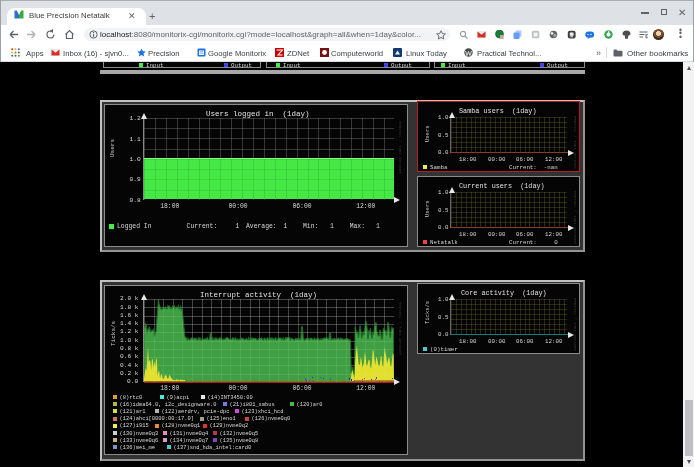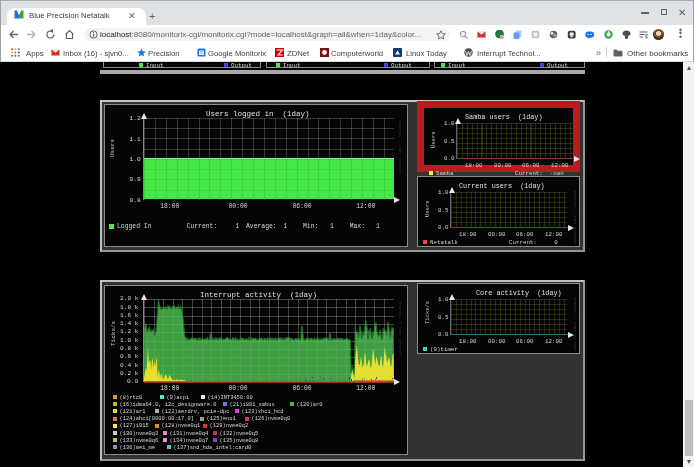--- a/index.html
+++ b/index.html
@@ -134,21 +134,21 @@
 <div style="position:absolute;left:331px;top:48.5px;font:7.7px 'Liberation Sans',sans-serif;color:#3c4043;white-space:nowrap">Computerworld</div>
 <svg style="position:absolute;left:393px;top:48px" width="9" height="9" viewBox="0 0 9 9">
     <rect x="0" y="0" width="9" height="9" rx="1" fill="#123a6e"></rect>
     <path d="M2 6.5 L4.5 2.5 L7 6.5 Z" fill="#f1f3f4"></path>
   </svg>
 <div style="position:absolute;left:406px;top:48.5px;font:7.7px 'Liberation Sans',sans-serif;color:#3c4043;white-space:nowrap">Linux Today</div>
 <svg style="position:absolute;left:464px;top:48px" width="9" height="9" viewBox="0 0 9 9">
     <circle cx="4.5" cy="4.5" r="4.2" fill="#464b50"></circle>
     <path d="M1.5 3 L3 7.5 L4.5 3.5 L6 7.5 L7.5 3" stroke="#fff" stroke-width=".8" fill="none"></path>
   </svg>
-<div style="position:absolute;left:477px;top:48.5px;font:7.7px 'Liberation Sans',sans-serif;color:#3c4043;white-space:nowrap">Interrupt Technol...</div>
+<div style="position:absolute;left:477px;top:48.5px;font:7.7px 'Liberation Sans',sans-serif;color:#3c4043;white-space:nowrap">Practical Technol...</div>
 <div style="position:absolute;left:596px;top:47.5px;font:9px 'Liberation Sans',sans-serif;color:#5f6368">»</div>
 <div style="position:absolute;left:606px;top:47px;width:1px;height:11px;background:#d7d9dd"></div>
 <svg style="position:absolute;left:612.5px;top:48.5px" width="10" height="8" viewBox="0 0 10 8">
     <path d="M0.5 1.5 Q0.5 0.5 1.5 0.5 H3.5 L4.5 1.8 H8.7 Q9.5 1.8 9.5 2.8 V6.5 Q9.5 7.5 8.5 7.5 H1.5 Q0.5 7.5 0.5 6.5 Z" fill="#5f6368"></path>
   </svg>
 <div style="position:absolute;left:627px;top:48.5px;font:8px 'Liberation Sans',sans-serif;color:#3c4043;white-space:nowrap">Other bookmarks</div>
 <div style="position:absolute;left:0;top:0;width:1px;height:62px;background:#9aa0a6"></div>
 <div style="position:absolute;left:693px;top:0;width:1px;height:62px;background:#9aa0a6"></div>
 <div style="position:absolute;left:0;top:62px;width:683px;height:405px;background:#000;overflow:hidden">
 <div style="position:absolute;left:103px;top:-8px;width:158px;height:14px;background:#050505;border:1px solid #8c8c8c"></div>
@@ -190,21 +190,21 @@
       <div style="position:absolute;left:81.6px;top:118px;font:6.4px 'Liberation Mono',monospace;color:#d8d8d8;letter-spacing:0px;white-space:pre;">Current:</div>
       <div style="position:absolute;left:130.5px;top:118px;font:6.4px 'Liberation Mono',monospace;color:#d8d8d8;letter-spacing:0px;white-space:pre;">1</div>
       <div style="position:absolute;left:141px;top:118px;font:6.4px 'Liberation Mono',monospace;color:#d8d8d8;letter-spacing:0px;white-space:pre;">Average:</div>
       <div style="position:absolute;left:178.6px;top:118px;font:6.4px 'Liberation Mono',monospace;color:#d8d8d8;letter-spacing:0px;white-space:pre;">1</div>
       <div style="position:absolute;left:198px;top:118px;font:6.4px 'Liberation Mono',monospace;color:#d8d8d8;letter-spacing:0px;white-space:pre;">Min:</div>
       <div style="position:absolute;left:225px;top:118px;font:6.4px 'Liberation Mono',monospace;color:#d8d8d8;letter-spacing:0px;white-space:pre;">1</div>
       <div style="position:absolute;left:244.7px;top:118px;font:6.4px 'Liberation Mono',monospace;color:#d8d8d8;letter-spacing:0px;white-space:pre;">Max:</div>
       <div style="position:absolute;left:271px;top:118px;font:6.4px 'Liberation Mono',monospace;color:#d8d8d8;letter-spacing:0px;white-space:pre;">1</div>
       <div style="position:absolute;left:297px;top:16px;font:4px 'Liberation Mono',monospace;color:#303030;transform:rotate(90deg);transform-origin:0 0;white-space:pre">RRDTOOL / TOBI OETIKER</div>
     </div>
-    <div style="position:absolute;left:417px;top:38.5px;width:163px;height:71px;background:#050505;border:7px solid #b91c1c">
+    <div style="position:absolute;left:417px;top:38.5px;width:163px;height:71px;background:#050505;border:1px solid #b91c1c">
       <div style="position:absolute;left:41px;top:5px;font:6.8px 'Liberation Mono',monospace;color:#e2e2e2;letter-spacing:0px;white-space:pre;">Samba users  (1day)</div>
       <div style="position:absolute;left:6px;top:40px;font:5.5px 'Liberation Mono',monospace;color:#cfcfcf;transform:rotate(-90deg);transform-origin:0 0;white-space:pre">Users</div>
       <div style="position:absolute;left:20px;top:12.5px;font:5.8px 'Liberation Mono',monospace;color:#d8d8d8;letter-spacing:0px;white-space:pre;">1.0</div>
       <div style="position:absolute;left:20px;top:30px;font:5.8px 'Liberation Mono',monospace;color:#d8d8d8;letter-spacing:0px;white-space:pre;">0.5</div>
       <div style="position:absolute;left:20px;top:47.5px;font:5.8px 'Liberation Mono',monospace;color:#d8d8d8;letter-spacing:0px;white-space:pre;">0.0</div>
       <div style="position:absolute;left:33px;top:15.5px;width:116px;height:35px;background-image:repeating-linear-gradient(to right, rgba(150,150,62,.24) 0 1px, transparent 1px 4.9px),repeating-linear-gradient(to bottom, rgba(150,150,62,.24) 0 1px, transparent 1px 5.0px)"></div>
       <div style="position:absolute;left:33px;top:50.5px;width:118px;height:1px;background:#8a3a2a"></div>
       <div style="position:absolute;left:32px;top:15.5px;width:1px;height:36px;background:#666"></div>
       <div style="position:absolute;left:30.5px;top:10.5px;width:0;height:0;border-left:3px solid transparent;border-right:3px solid transparent;border-bottom:6px solid #e8e8e8"></div>
       <div style="position:absolute;left:150px;top:48px;width:0;height:0;border-top:3px solid transparent;border-bottom:3px solid transparent;border-left:6px solid #e8e8e8"></div>
@@ -340,21 +340,21 @@
       <div style="position:absolute;left:108px;top:152.2px;width:4px;height:4px;background:#8844bb"></div>
       <div style="position:absolute;left:114.5px;top:151.7px;font:5.4px 'Liberation Mono',monospace;color:#d8d8d8;letter-spacing:0px;white-space:pre;">(135)nvme0q8</div>
       <div style="position:absolute;left:8px;top:159.4px;width:4px;height:4px;background:#7799cc"></div>
       <div style="position:absolute;left:14.5px;top:158.9px;font:5.4px 'Liberation Mono',monospace;color:#d8d8d8;letter-spacing:0px;white-space:pre;">(136)mei_me</div>
       <div style="position:absolute;left:62px;top:159.4px;width:4px;height:4px;background:#44cccc"></div>
       <div style="position:absolute;left:68.5px;top:158.9px;font:5.4px 'Liberation Mono',monospace;color:#d8d8d8;letter-spacing:0px;white-space:pre;">(137)snd_hda_intel:card0</div>
       <div style="position:absolute;left:297px;top:16px;font:4px 'Liberation Mono',monospace;color:#303030;transform:rotate(90deg);transform-origin:0 0;white-space:pre">RRDTOOL / TOBI OETIKER</div>
     </div>
     <div style="position:absolute;left:417px;top:220.5px;width:163px;height:171px;background:#333333"></div>
     <div style="position:absolute;left:417px;top:220.5px;width:163px;height:71px;background:#050505;border:1px solid #8c8c8c">
-      <div style="position:absolute;left:58px;top:5px;font:6.8px 'Liberation Mono',monospace;color:#e2e2e2;letter-spacing:0px;white-space:pre;text-align:right;">Core activity  (1day)</div>
+      <div style="position:absolute;left:43px;top:5px;font:6.8px 'Liberation Mono',monospace;color:#e2e2e2;letter-spacing:0px;white-space:pre;text-align:right;">Core activity  (1day)</div>
       <div style="position:absolute;left:6px;top:40px;font:5.5px 'Liberation Mono',monospace;color:#cfcfcf;transform:rotate(-90deg);transform-origin:0 0;white-space:pre">Ticks/s</div>
       <div style="position:absolute;left:20px;top:12.5px;font:5.8px 'Liberation Mono',monospace;color:#d8d8d8;letter-spacing:0px;white-space:pre;">1.0</div>
       <div style="position:absolute;left:20px;top:30px;font:5.8px 'Liberation Mono',monospace;color:#d8d8d8;letter-spacing:0px;white-space:pre;">0.5</div>
       <div style="position:absolute;left:20px;top:47.5px;font:5.8px 'Liberation Mono',monospace;color:#d8d8d8;letter-spacing:0px;white-space:pre;">0.0</div>
       <div style="position:absolute;left:33px;top:15.5px;width:116px;height:35px;background-image:repeating-linear-gradient(to right, rgba(150,150,62,.24) 0 1px, transparent 1px 4.9px),repeating-linear-gradient(to bottom, rgba(150,150,62,.24) 0 1px, transparent 1px 5.0px)"></div>
       <div style="position:absolute;left:33px;top:50.5px;width:118px;height:1px;background:#167a7a"></div>
       <div style="position:absolute;left:32px;top:15.5px;width:1px;height:36px;background:#666"></div>
       <div style="position:absolute;left:30.5px;top:10.5px;width:0;height:0;border-left:3px solid transparent;border-right:3px solid transparent;border-bottom:6px solid #e8e8e8"></div>
       <div style="position:absolute;left:150px;top:48px;width:0;height:0;border-top:3px solid transparent;border-bottom:3px solid transparent;border-left:6px solid #e8e8e8"></div>
       <div style="position:absolute;left:41px;top:54.5px;font:5.8px 'Liberation Mono',monospace;color:#d8d8d8;letter-spacing:0px;white-space:pre;">18:00</div>

